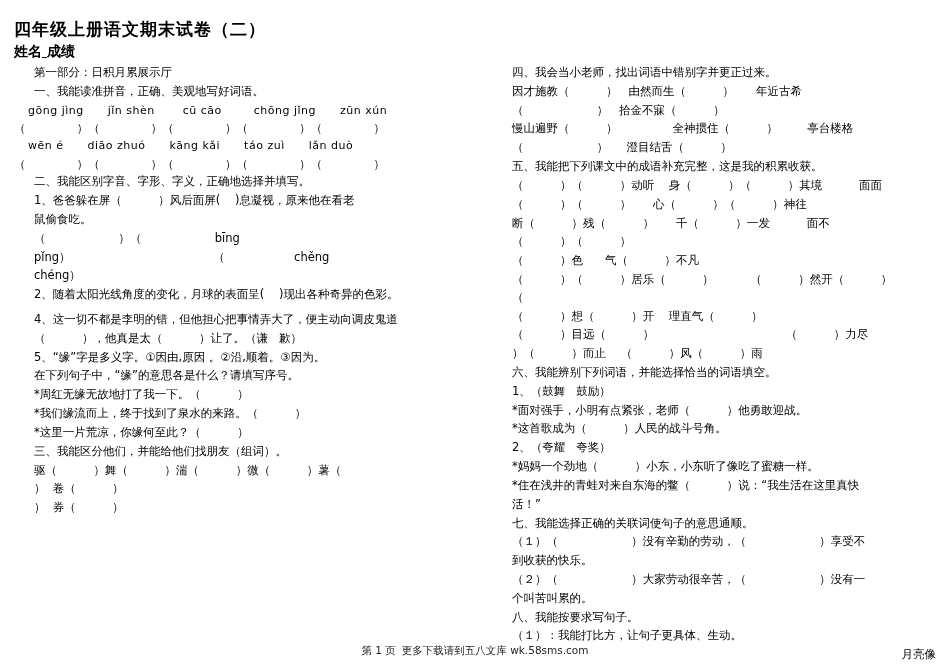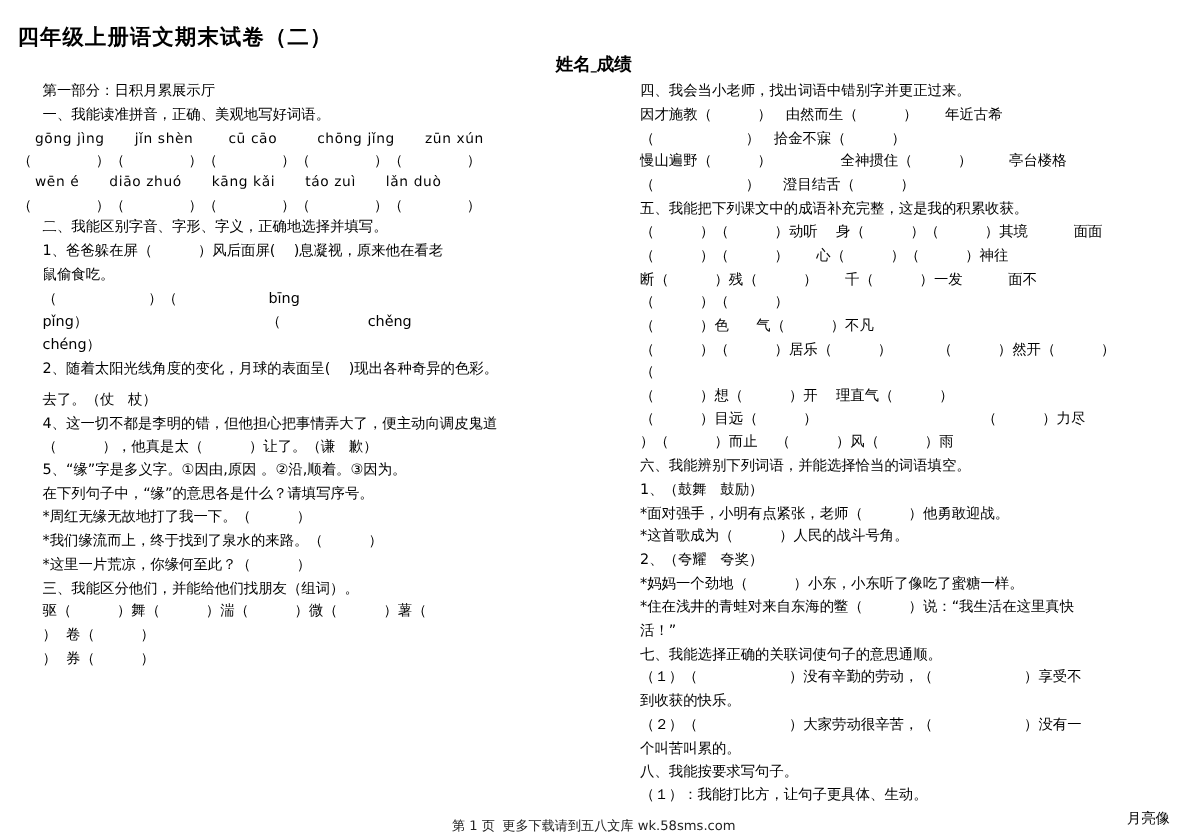--- a/index.html
+++ b/index.html
@@ -17,21 +17,21 @@
     padding:10px 14px 0 14px;
   }
   .title{
     font-size:17px;
     font-weight:bold;
     font-family:"DejaVu Serif","Liberation Serif",serif;
     letter-spacing:1px;
     margin:8px 0 2px 0;
   }
   .subline{
-    text-align:center;
+    text-align:left;
     font-size:14px;
     font-weight:bold;
     font-family:"DejaVu Serif","Liberation Serif",serif;
     margin-bottom:3px;
   }
   .subline .u{ text-decoration:underline; }
   .cols{
     display:flex;
     gap:18px;
     align-items:flex-start;
@@ -58,21 +58,21 @@
   .hdr{ font-size:11.5px; }
   .underline-long{
     display:inline-block;
     border-bottom:1px solid #000;
     height:11px;
     vertical-align:bottom;
   }
   .footer{
     position:absolute;
     left:0;right:0;
-    bottom:4px;
+    bottom:14px;
     text-align:center;
     font-size:10.5px;
     color:#222;
   }
   .footer .pg{ margin-right:6px; }
   .spacer{ height:6px; }
 </style>
 </head>
 <body>
 
@@ -95,21 +95,20 @@
       <p class="ln brk-row">（              ）（              ）（              ）（              ）（              ）</p>
 
       <p class="ln hdr">二、我能区别字音、字形、字义，正确地选择并填写。</p>
       <p class="ln">1、爸爸躲在屏（          ）风后面屏(    )息凝视，原来他在看老</p>
       <p class="ln">鼠偷食吃。</p>
       <p class="ln">（                    ）（                    bīng</p>
       <p class="ln">pǐng）                                       （                   chěng</p>
       <p class="ln">chéng）</p>
       <p class="ln">2、随着太阳光线角度的变化，月球的表面呈(    )现出各种奇异的色彩。</p>
       <div class="spacer"></div>
-      <p class="ln">去了。（仗   杖）</p>
       <p class="ln">4、这一切不都是李明的错，但他担心把事情弄大了，便主动向调皮鬼道</p>
       <p class="ln">（          ），他真是太（          ）让了。（谦   歉）</p>
       <p class="ln">5、“缘”字是多义字。①因由,原因 。②沿,顺着。③因为。</p>
       <p class="ln">在下列句子中，“缘”的意思各是什么？请填写序号。</p>
       <p class="ln">*周红无缘无故地打了我一下。（          ）</p>
       <p class="ln">*我们缘流而上，终于找到了泉水的来路。（          ）</p>
       <p class="ln">*这里一片荒凉，你缘何至此？（          ）</p>
 
       <p class="ln hdr">三、我能区分他们，并能给他们找朋友（组词）。</p>
       <p class="ln">驱（          ）舞（          ）湍（          ）微（          ）薯（</p>

